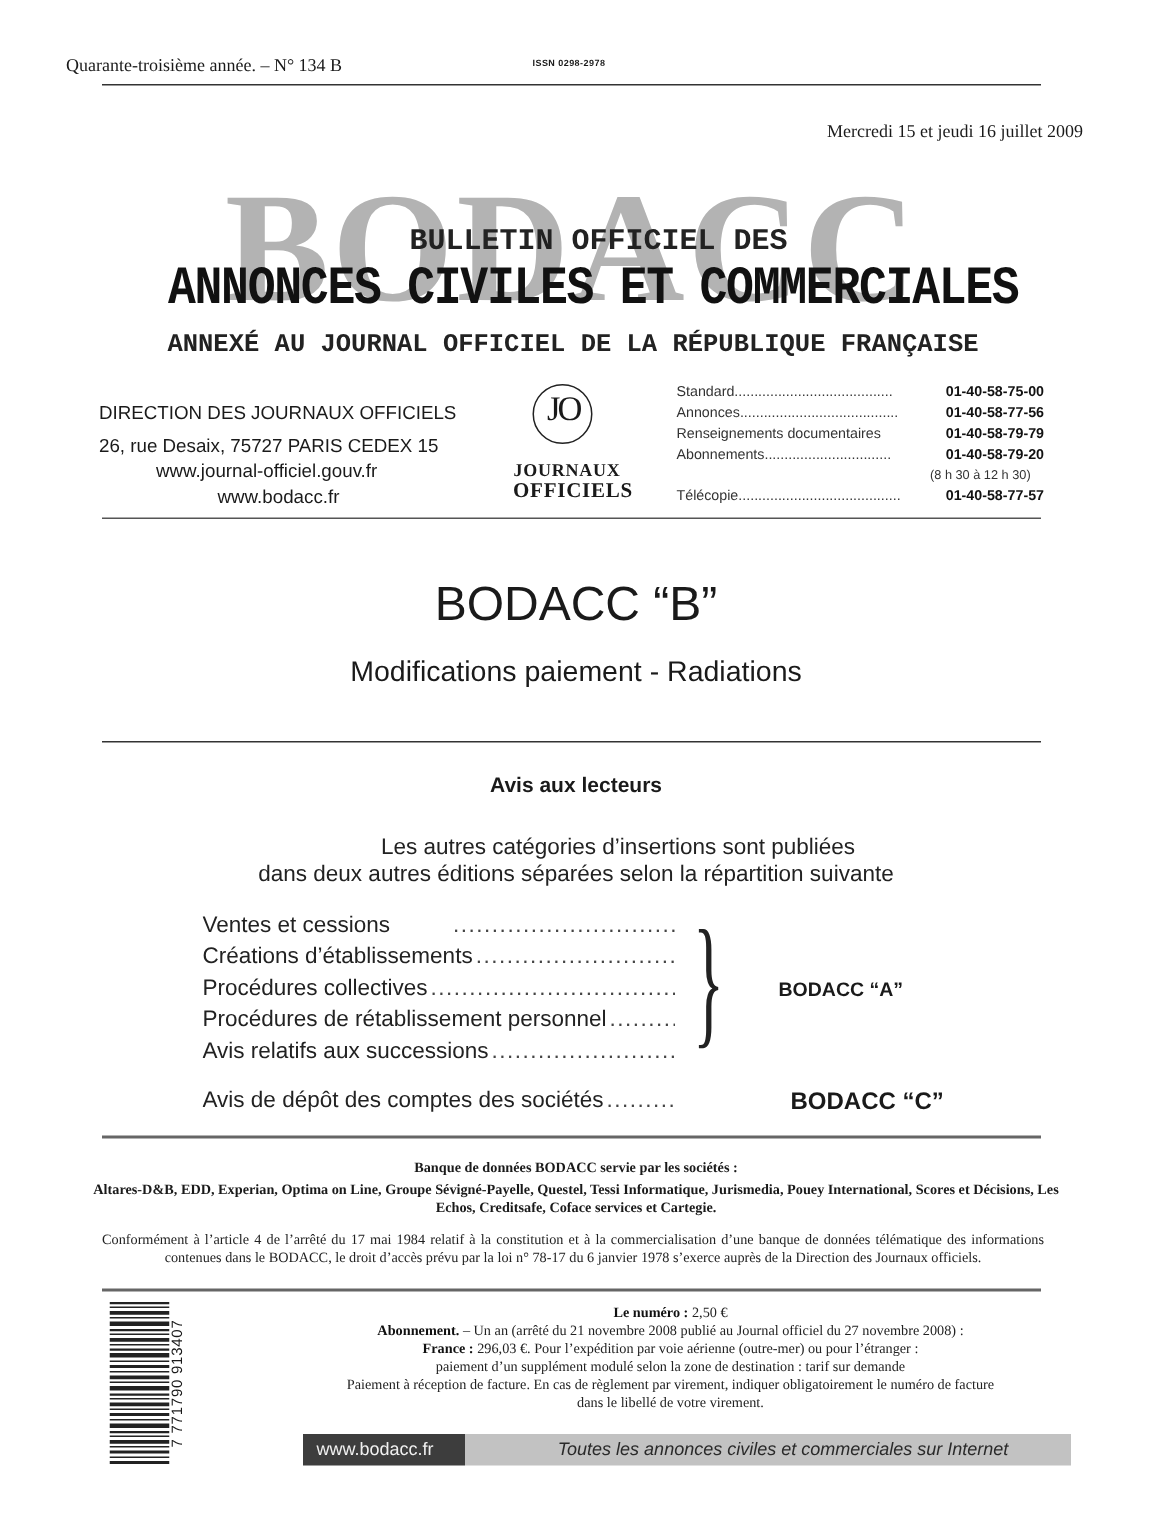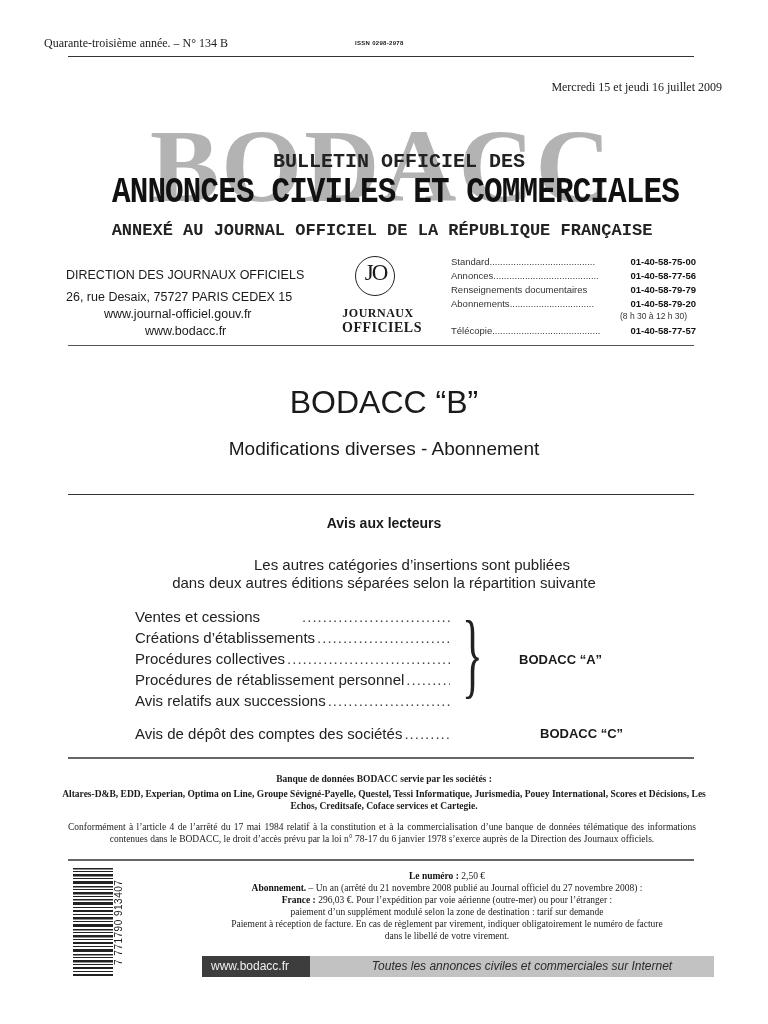--- a/index.html
+++ b/index.html
@@ -46,21 +46,21 @@
   .rule-mid { left:68px; top:494px; width:626px; height:1px; background:#333; }
 
   
   .avis-title { left:0; width:768px; top:515px; text-align:center; font-size:14px; font-weight:bold; }
   .avis-line { left:0; width:768px; text-align:center; font-size:15px; color:#222; }
 
   .cat-row { left:135px; width:315px; font-size:15px; color:#222; display:flex; align-items:baseline; white-space:nowrap; overflow:hidden; }
   .cat-row .dots { flex:1; overflow:hidden; color:#444; margin-left:2px; letter-spacing:1px; }
   .brace { left:462px; top:606px; font-size:96px; font-weight:lighter; line-height:1; transform:scaleX(0.45); transform-origin:left; color:#222; }
   .edition-a { left:519px; top:652px; font-size:13px; font-weight:bold; }
-  .edition-c { left:540px; top:726px; font-size:13px; font-weight:bold; }
+  .edition-c { left:527px; top:726px; font-size:16px; font-weight:bold; }
 
   .rule-thick1 { left:68px; top:757px; width:626px; height:2px; background:#666; }
 
   .banque-title { left:0; width:768px; top:774px; text-align:center; font-size:9.5px; font-weight:bold; }
   .banque-list { left:60px; width:648px; top:788px; text-align:center; font-size:9.5px; font-weight:bold; line-height:12px; }
 
   .conform { left:68px; width:628px; top:821px; text-align:justify; text-align-last:center; font-size:9.5px; line-height:12px; color:#222; }
   .rule-thick2 { left:68px; top:859px; width:626px; height:2px; background:#666; }
 
   
@@ -115,21 +115,21 @@
   <span class="phone-num">01-40-58-79-20</span>
 </div>
 <div class="abs sans phone-hours">(8 h 30  à  12 h 30)</div>
 <div class="abs sans phone-row" style="top:325px;">
   <span class="phone-label"><span>Télécopie</span><span>.........................................</span></span>
   <span class="phone-num">01-40-58-77-57</span>
 </div>
 <div class="abs rule-after-phones"></div>
 
 <div class="abs sans edition">BODACC  “B”</div>
-<div class="abs sans subtitle">Modifications diverses - Abonnement</div>
+<div class="abs sans subtitle">Modifications paiement - Radiations</div>
 <div class="abs rule-mid"></div>
 
 <div class="abs sans avis-title">Avis aux lecteurs</div>
 <div class="abs sans avis-line" style="top:556px;margin-left:28px;">Les autres catégories d’insertions sont publiées</div>
 <div class="abs sans avis-line" style="top:574px;">dans deux autres éditions séparées selon la répartition suivante</div>
 
 <div class="abs sans cat-row" style="top:608px;gap:40px;">
   <span>Ventes et cessions</span>
     <span class="dots">...................................................................</span>
 </div>

